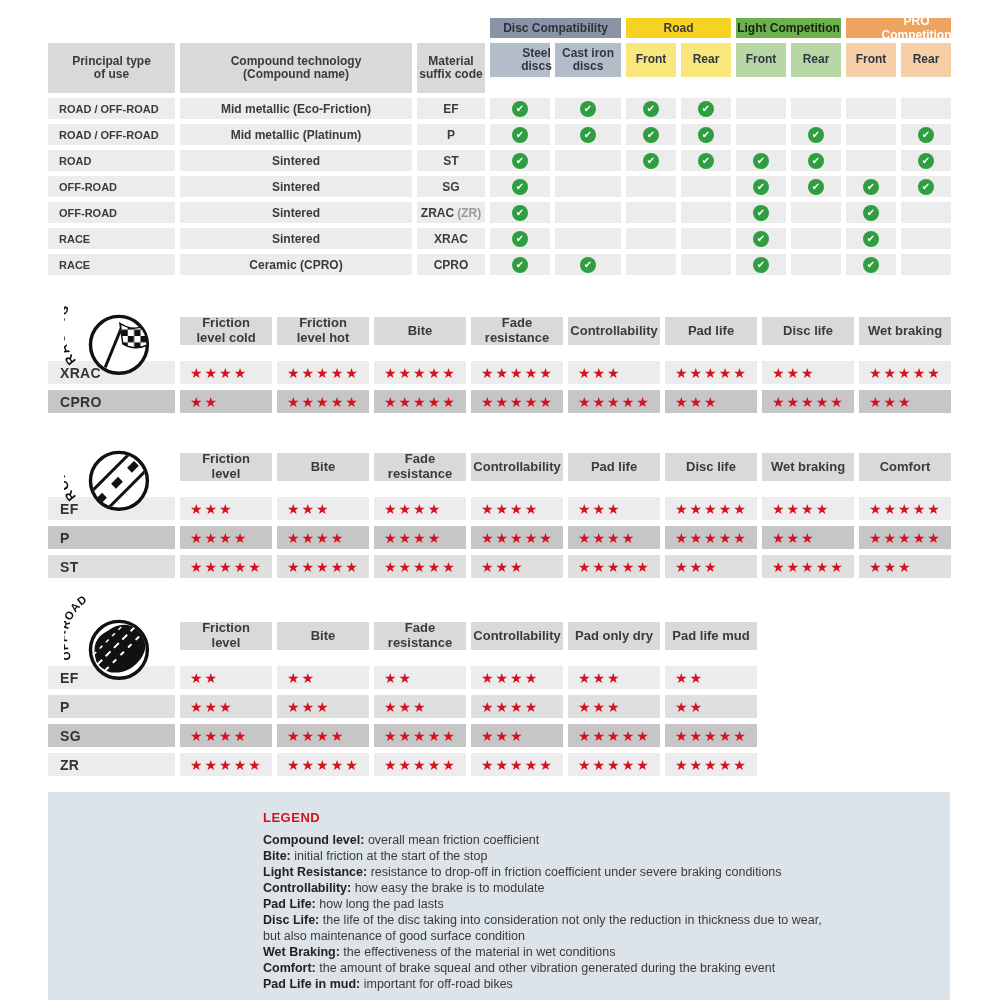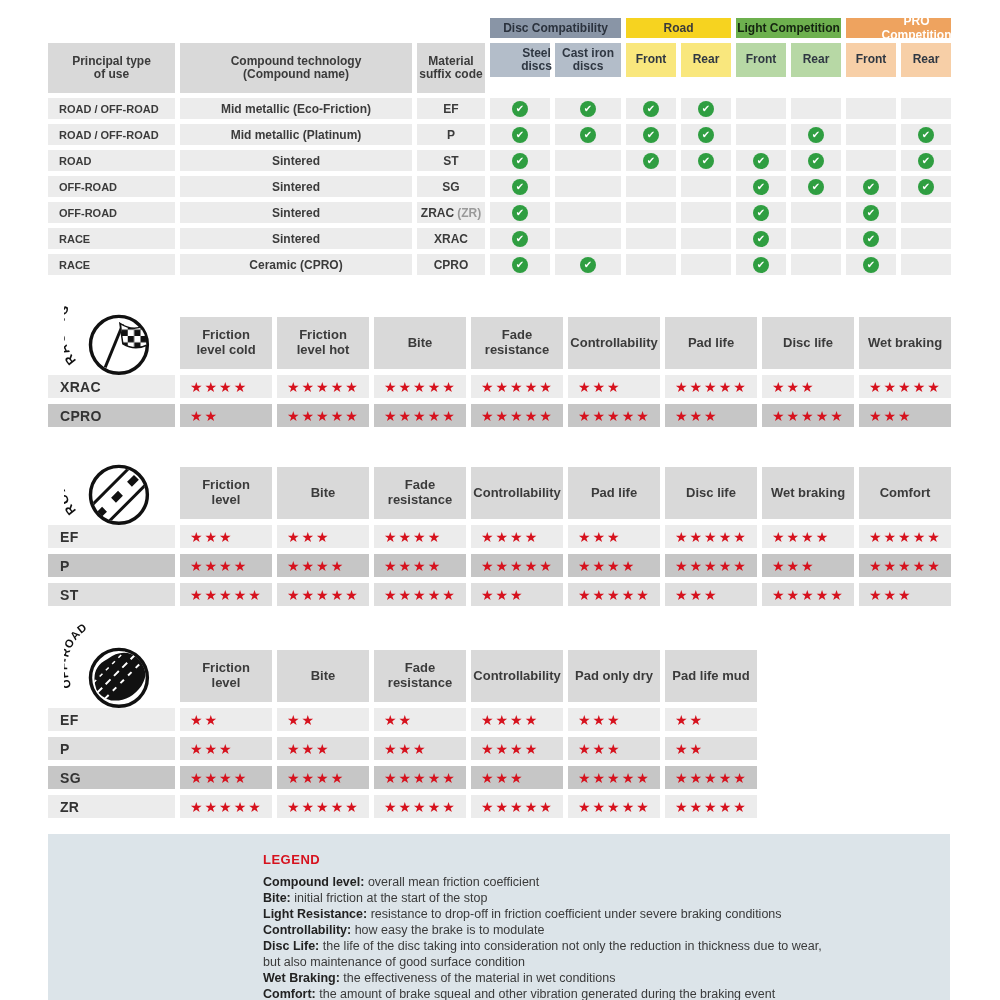--- a/index.html
+++ b/index.html
@@ -17,21 +17,21 @@
   .suffix-cell .note{color:#9a9a9a;font-weight:bold;margin-left:3px;}
   .chk{width:16px;height:16px;border-radius:50%;background:#2f9e41;color:#fff;font-size:10px;line-height:16px;text-align:center;font-weight:bold;display:block;}
 
   
   .rsec{position:relative;}
   .sec-racing{margin-top:42px;}
   .sec-road{margin-top:40px;}
   .sec-offroad{margin-top:44px;}
   .section-icon{position:absolute;left:16px;top:-32px;width:102px;height:102px;}
   .rating-grid{display:grid;column-gap:5px;row-gap:6px;}
-  .r-head{background:#d9d9d9;height:52px;font-size:13px;font-weight:bold;line-height:1.15;color:#3b3b3b;}
+  .r-head{background:#d9d9d9;height:28px;font-size:13px;font-weight:bold;line-height:1.15;color:#3b3b3b;}
   .iconhole{height:38px;}
   .r-label{height:23px;justify-content:flex-start;padding-left:12px;font-size:14px;font-weight:bold;color:#333;letter-spacing:.3px;}
   .r-cell{height:23px;justify-content:flex-start;padding-left:10px;}
   .stars{color:#d6121e;font-size:14px;letter-spacing:2px;white-space:nowrap;}
   .light{background:#ececec;}
   .mid{background:#dfdfdf;}
   .dark{background:#c6c6c6;}
 
   
   .legend{background:#dce4e9;margin-top:16px;padding:18px 30px 22px 215px;box-sizing:border-box;min-height:212px;}
@@ -499,20 +499,21 @@
       </div>
   </section>
 
   <div class="legend">
     <div class="legend-title">LEGEND</div>
     <div id="legend-lines">
         <div class="legend-line"><b>Compound level: </b>overall mean friction coefficient</div>
         <div class="legend-line"><b>Bite: </b>initial friction at the start of the stop</div>
         <div class="legend-line"><b>Light Resistance: </b>resistance to drop-off in friction coefficient under severe braking conditions</div>
         <div class="legend-line"><b>Controllability: </b>how easy the brake is to modulate</div>
+        <div class="legend-line"><b>Pad Life: </b>how long the pad lasts</div>
         <div class="legend-line"><b>Disc Life: </b>the life of the disc taking into consideration not only the reduction in thickness due to wear,</div>
         <div class="legend-line">but also maintenance of good surface condition</div>
         <div class="legend-line"><b>Wet Braking: </b>the effectiveness of the material in wet conditions</div>
         <div class="legend-line"><b>Comfort: </b>the amount of brake squeal and other vibration generated during the braking event</div>
         <div class="legend-line"><b>Pad Life in mud: </b>important for off-road bikes</div>
       </div>
   </div>
 
 </div>
 

